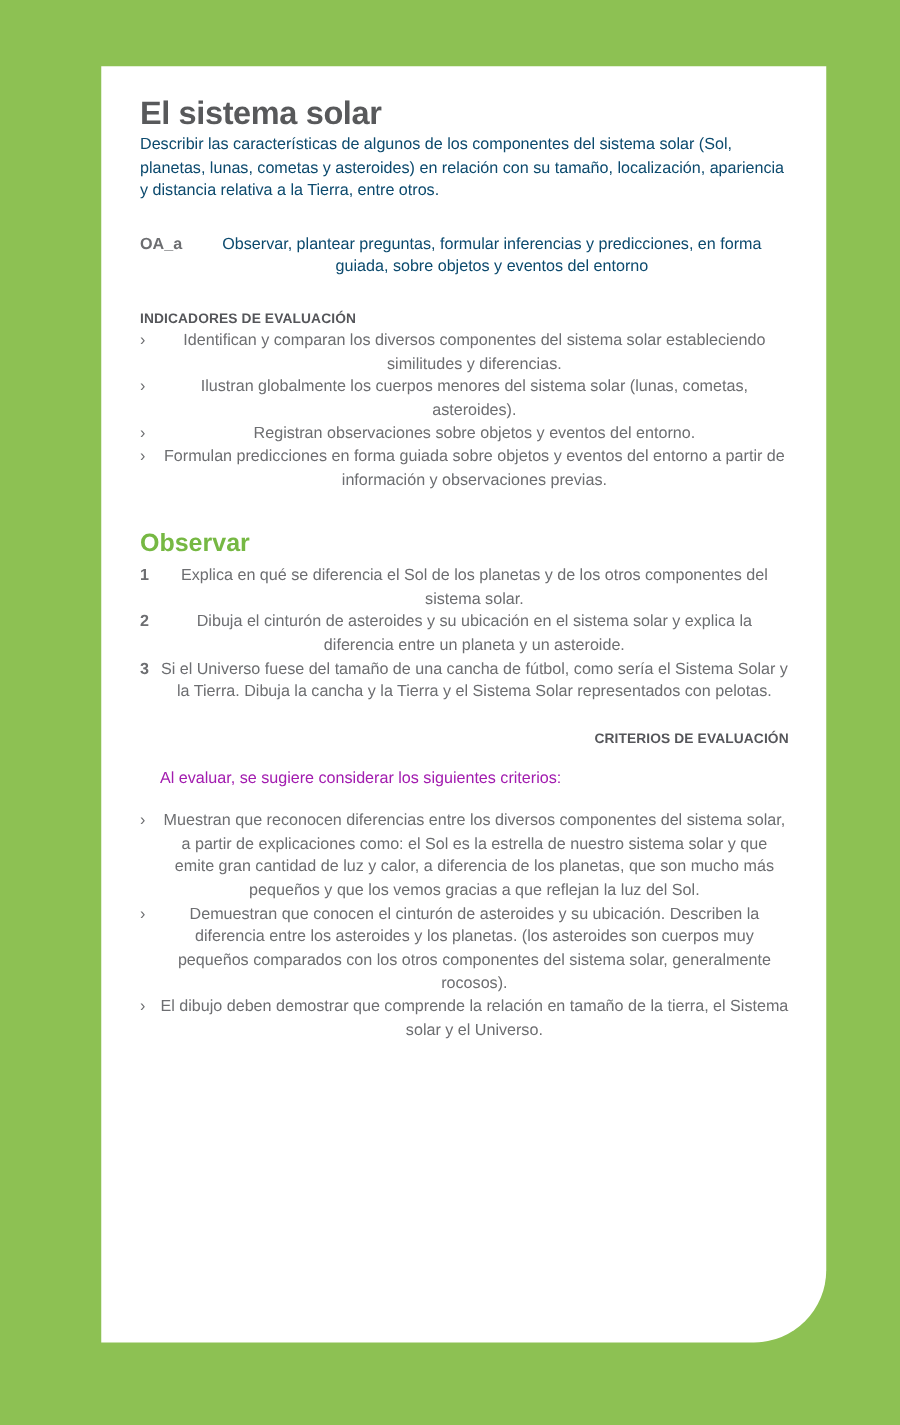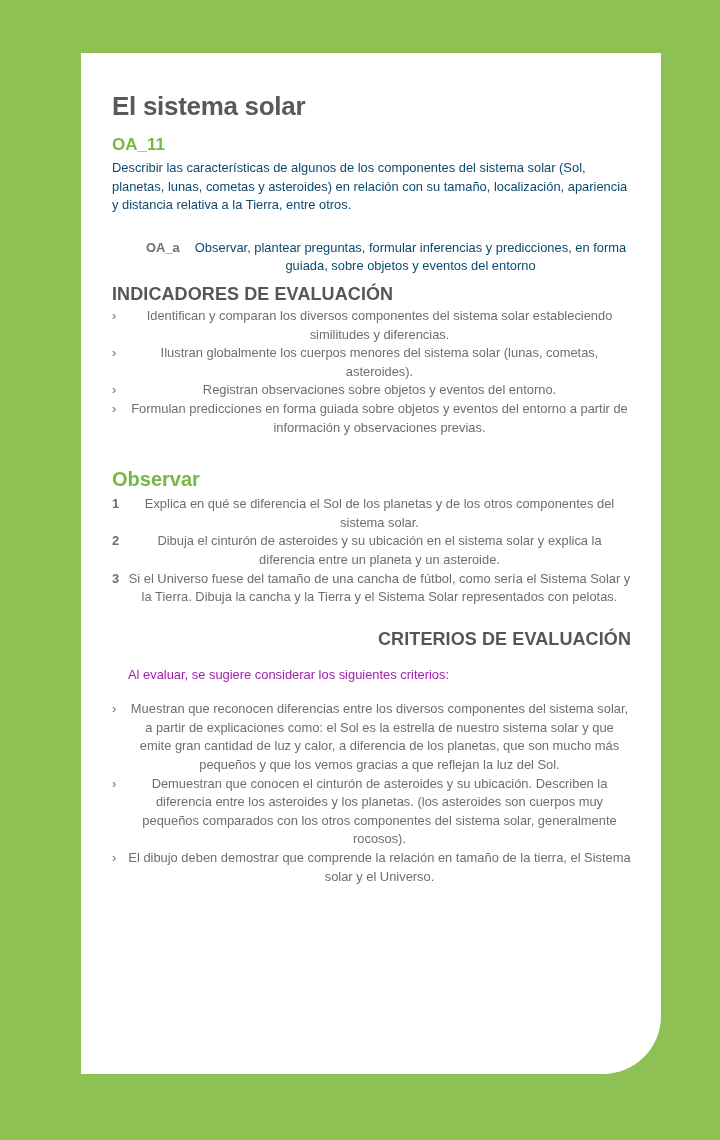--- a/index.html
+++ b/index.html
@@ -10,21 +10,21 @@
     font-family: "Liberation Sans", sans-serif;
     overflow: hidden;
   }
   .card {
     position: absolute;
     left: 81px; top: 53px;
     width: 580px; height: 1021px;
     background: #FFFFFF;
     border-radius: 0 0 58px 0;
     box-sizing: border-box;
-    padding: 38px 30px 0 31px;
+    padding: 22px 30px 0 31px;
   }
   .page-title {
     margin: 0;
     font-size: 26px;
     font-weight: bold;
     letter-spacing: -0.3px;
     color: #58595B;
   }
   .oa-label {
     margin: 13px 0 4px 0;
@@ -42,25 +42,24 @@
     display: flex;
     margin-top: 24px;
   }
   .oa-a-row .oa-a-label {
     flex: none;
     width: 44px;
     font-weight: bold;
     font-size: 12.9px;
     line-height: 18.6px;
     color: #6D6E71;
-    margin-left: 34px;
   }
   .section-heading {
-    margin: 8px 0 2px 0;
-    font-size: 18px;
+    margin: 26px 0 2px 0;
+    font-size: 11px;
     font-weight: bold;
     letter-spacing: 0.1px;
     color: #55565A;
   }
   ul.bullet-list, ol.num-list {
     list-style: none;
     margin: 0; padding: 0;
   }
   ul.bullet-list li, ol.num-list li {
     display: flex;
@@ -94,21 +93,20 @@
     color: #a21caf;
   }
 </style>
 </head>
 <body>
 
 <div class="card">
 
   <h1 class="page-title">El sistema solar</h1>
 
-  <h2 class="oa-label">OA_11</h2>
   <p class="body-text">Describir las características de algunos de los componentes del sistema solar (Sol, planetas, lunas, cometas y asteroides) en relación con su tamaño, localización, apariencia y distancia relativa a la Tierra, entre otros.</p>
 
   <div class="oa-a-row">
     <span class="oa-a-label">OA_a</span>
     <p class="body-text item-text">Observar, plantear preguntas, formular inferencias y predicciones, en forma guiada, sobre objetos y eventos del entorno</p>
   </div>
 
   <h3 class="section-heading">INDICADORES DE EVALUACIÓN</h3>
   <ul class="bullet-list">
     <li>

